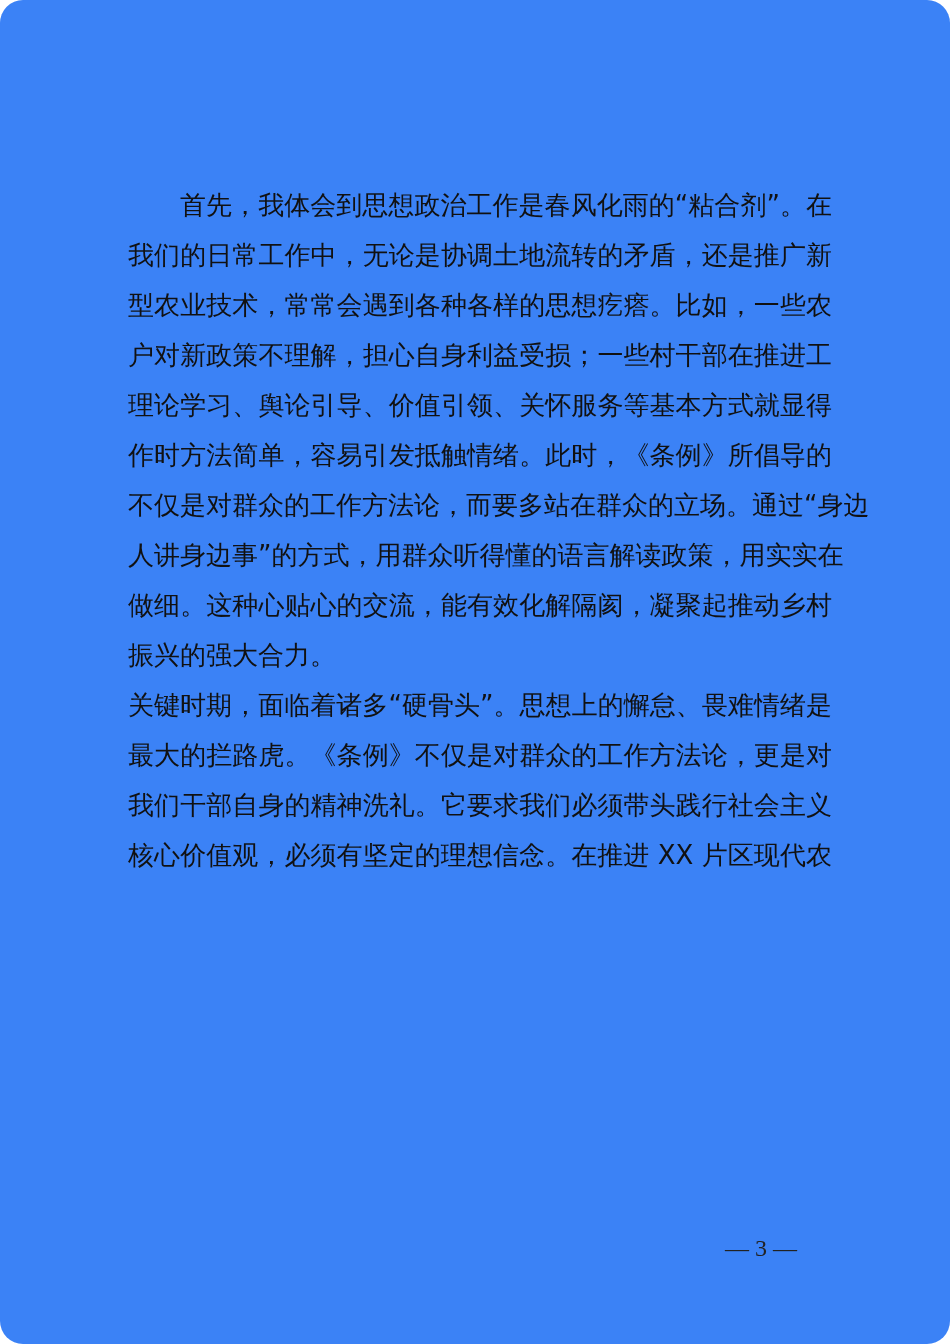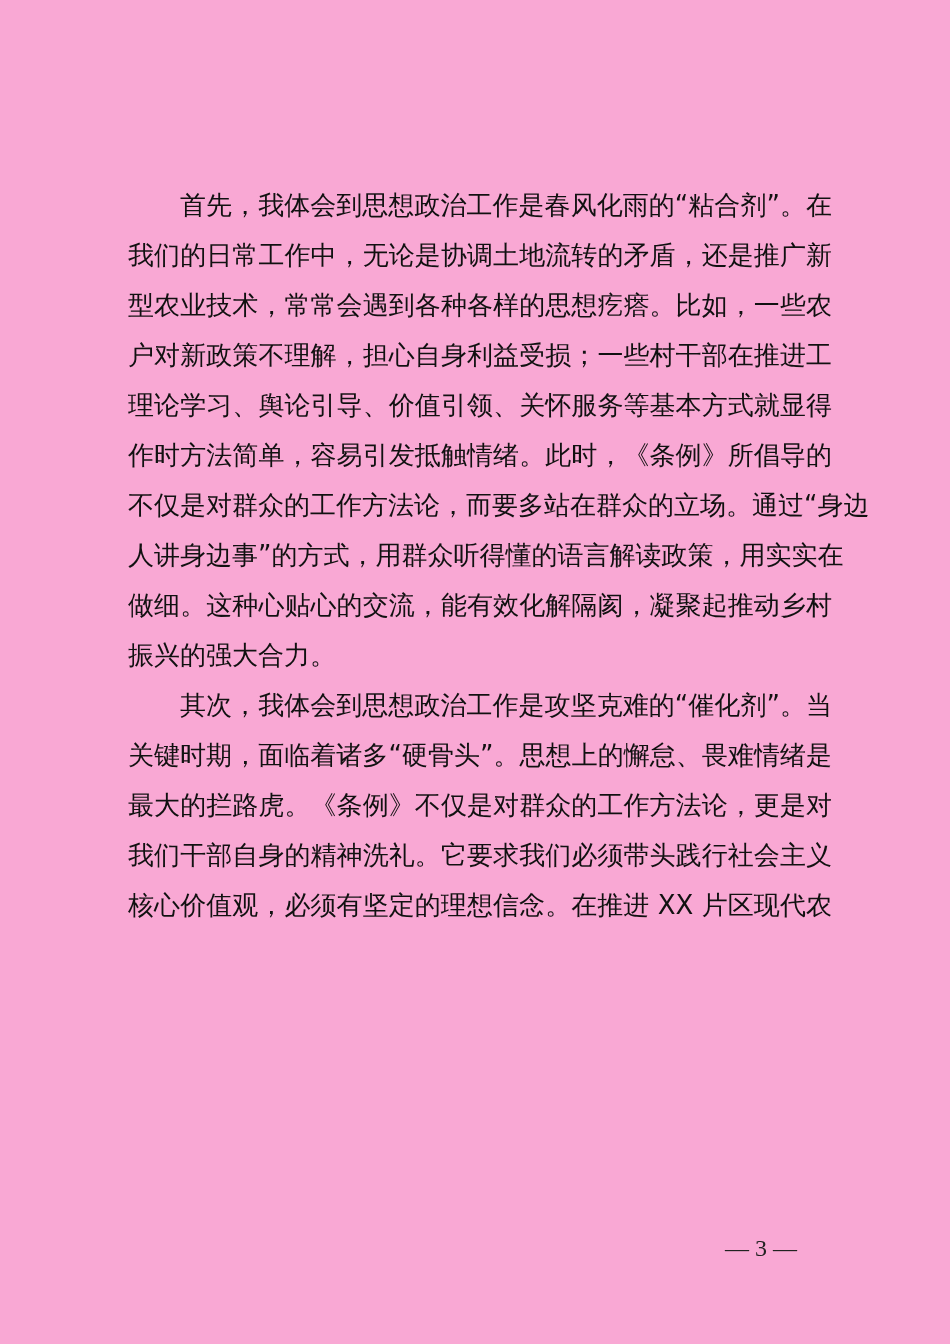--- a/index.html
+++ b/index.html
@@ -13,21 +13,22 @@
       position: relative;
       overflow: hidden;
       font-family: "DejaVu Sans", "Liberation Sans", sans-serif;
       color: #111111;
     }
     .page {
       position: absolute;
       left: 0; top: 0;
       width: 950px;
       height: 1344px;
-      background: #f9a8d4;
+      background: #3b82f6;
+      border-radius: 23px;
     }
     .body-text {
       position: absolute;
       left: 128px;
       top: 186px;
       width: 704px;
     }
     .line {
       display: block;
       height: 50px;
@@ -70,21 +71,20 @@
       <span class="line">户对新政策不理解，担心自身利益受损；一些村干部在推进工</span>
       <span class="line">理论学习、舆论引导、价值引领、关怀服务等基本方式就显得</span>
       <span class="line">作时方法简单，容易引发抵触情绪。此时，《条例》所倡导的</span>
       <span class="line">不仅是对群众的工作方法论，而要多站在群众的立场。通过“身边</span>
       <span class="line">人讲身边事”的方式，用群众听得懂的语言解读政策，用实实在</span>
       <span class="line">做细。这种心贴心的交流，能有效化解隔阂，凝聚起推动乡村</span>
       <span class="line last">振兴的强大合力。</span>
     </div>
 
     <div class="paragraph">
-      <span class="line indent">其次，我体会到思想政治工作是攻坚克难的“催化剂”。当</span>
       <span class="line">关键时期，面临着诸多“硬骨头”。思想上的懈怠、畏难情绪是</span>
       <span class="line">最大的拦路虎。《条例》不仅是对群众的工作方法论，更是对</span>
       <span class="line">我们干部自身的精神洗礼。它要求我们必须带头践行社会主义</span>
       <span class="line">核心价值观，必须有坚定的理想信念。在推进 XX 片区现代农</span>
     </div>
 
   </div>
 
   <div class="page-number">— 3 —</div>
 </div>

